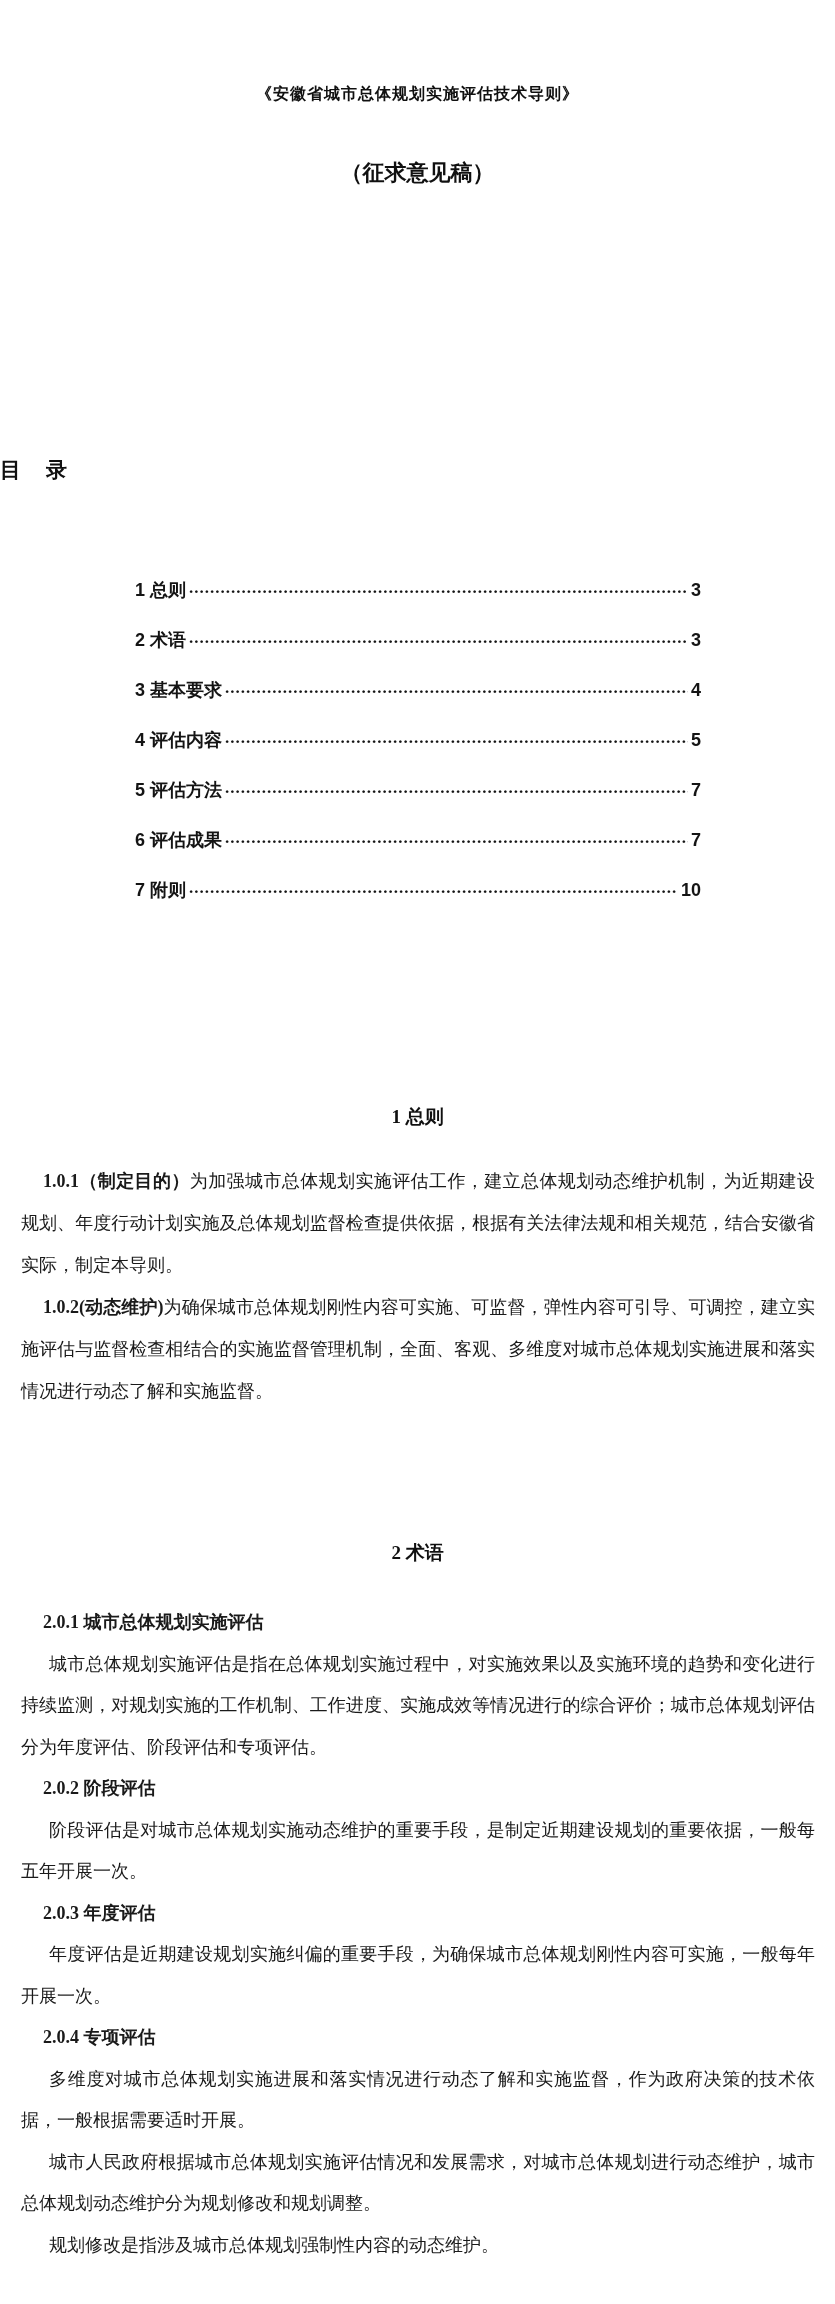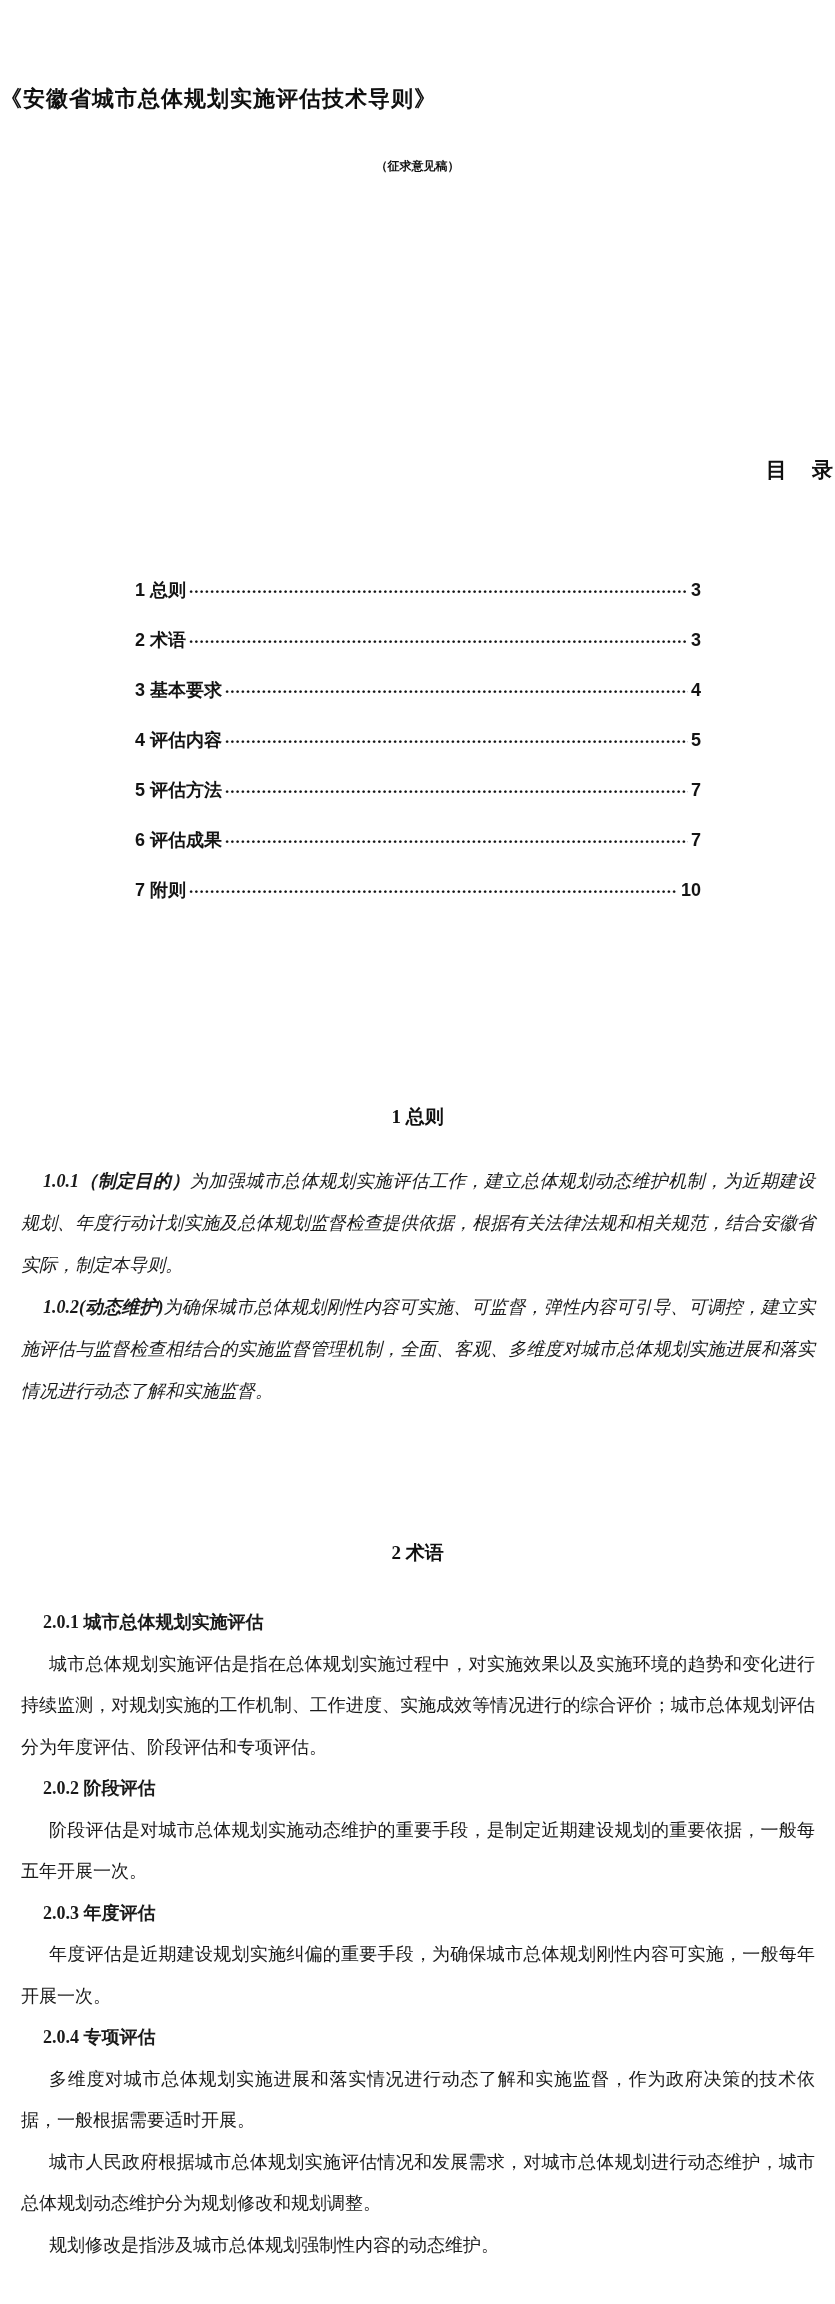--- a/index.html
+++ b/index.html
@@ -2,31 +2,31 @@
 <html><head>
 <meta charset="utf-8">
 <style>
   html,body{margin:0;padding:0;background:#ffffff;}
   .page{
     position:relative;width:835px;height:2304px;margin:0 auto;background:#ffffff;
     overflow:hidden;color:#141414;
     font-family:"Liberation Serif","DejaVu Serif",serif;
   }
   .doc-title{
-    position:absolute;top:84px;left:0;width:100%;margin:0;text-align:left;
+    position:absolute;top:84px;left:0;width:100%;margin:0;text-align:center;
     font-family:"Liberation Sans","DejaVu Sans",sans-serif;
-    font-size:22px;font-weight:bold;letter-spacing:1px;color:#101010;
+    font-size:16px;font-weight:bold;letter-spacing:1px;color:#101010;
   }
   .doc-subtitle{
     position:absolute;top:158px;left:0;width:100%;text-align:center;
     font-family:"Liberation Sans","DejaVu Sans",sans-serif;
-    font-size:12px;font-weight:bold;color:#101010;
+    font-size:22px;font-weight:bold;color:#101010;
   }
   .toc-heading{
-    position:absolute;top:456px;left:0;width:100%;text-align:right;
+    position:absolute;top:456px;left:0;width:100%;text-align:left;
     font-family:"Liberation Sans","DejaVu Sans",sans-serif;
     font-size:21px;font-weight:bold;letter-spacing:2px;color:#101010;
   }
   .toc-list{position:absolute;top:565px;left:135px;width:566px;}
   .toc-row{display:flex;align-items:center;height:50px;font-size:18px;font-weight:bold;}
   .toc-label{white-space:nowrap;font-family:"Liberation Sans","DejaVu Sans",sans-serif;}
   .toc-dots{
     flex:1 1 auto;overflow:hidden;white-space:nowrap;margin:0 3px;
     font-family:"Liberation Serif","DejaVu Serif",serif;
     font-size:17px;letter-spacing:1px;transform:translateY(-2px);
@@ -39,21 +39,21 @@
   .sec0-heading{top:1104px;}
   .sec1-heading{top:1540px;}
   .sec-body{
     position:absolute;left:21px;width:794px;text-align:justify;
     font-size:18px;color:#1a1a1a;
   }
   .sec0-body{top:1160px;line-height:42px;}
   .sec1-body{top:1602px;line-height:41.5px;}
   .sec-body p{margin:0;padding:0;}
   .para{text-indent:28px;}
-  .numbered{text-indent:22px;font-style:italic;}
+  .numbered{text-indent:22px;}
   .subhead{font-weight:bold;text-indent:22px;}
   .lead{font-weight:bold;}
   .sec0-body .numbered:nth-of-type(3){margin-top:8px;}
 </style>
 </head>
 <body>
 
 <div class="page">
   <h1 class="doc-title">《安徽省城市总体规划实施评估技术导则》</h1>
   <div class="doc-subtitle">（征求意见稿）</div>

